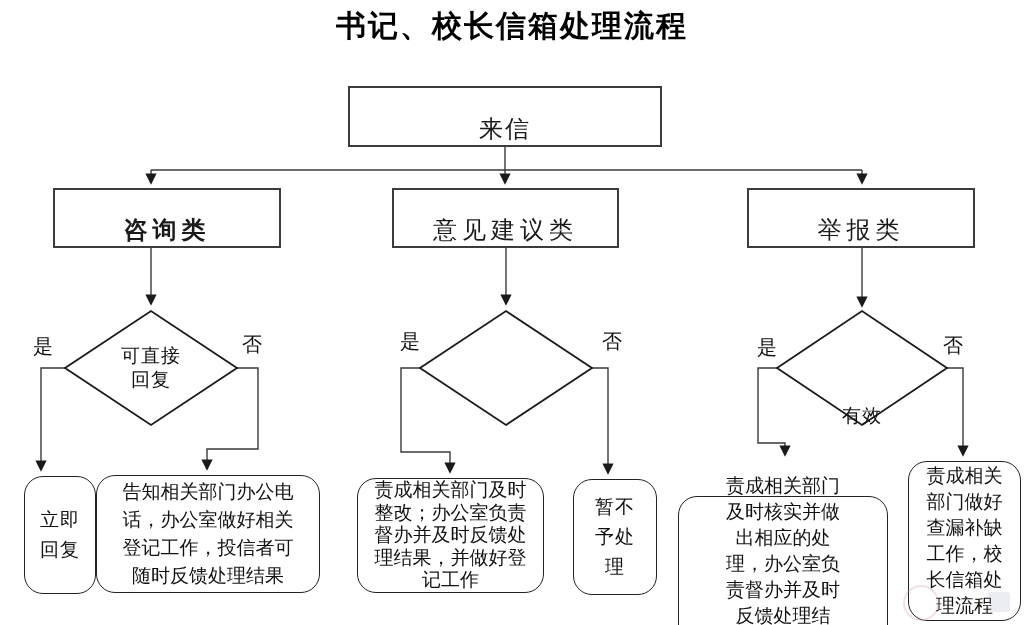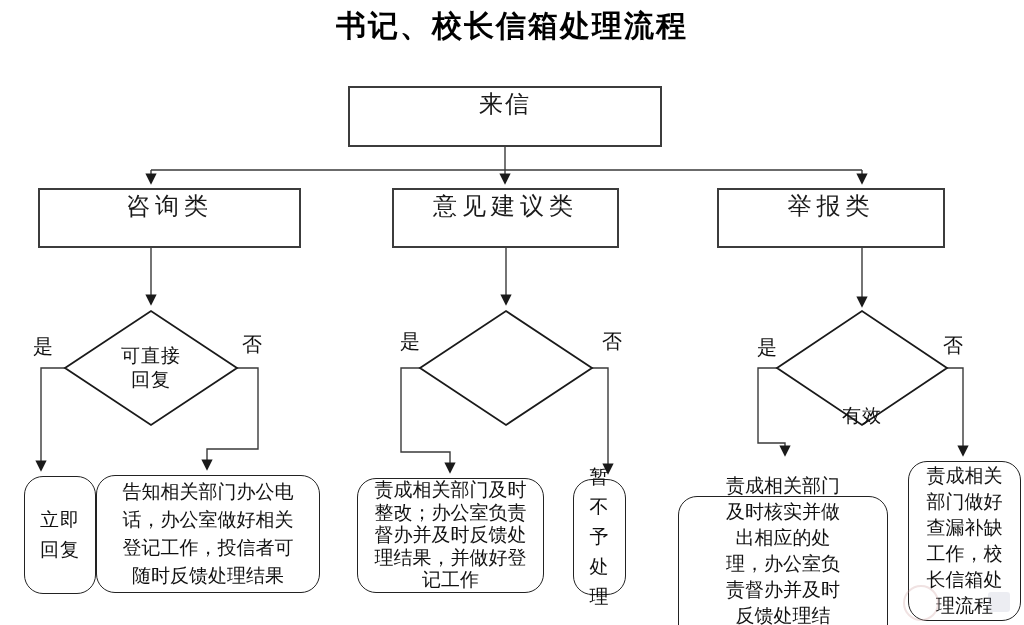--- a/index.html
+++ b/index.html
@@ -6,21 +6,21 @@
   #canvas{
     position:relative;width:1024px;height:625px;background:#ffffff;
     font-family:"Liberation Serif","DejaVu Serif",serif;color:#1a1a1a;overflow:hidden;border-radius:25px;
   }
   .title{
     position:absolute;top:6px;left:0;width:100%;text-align:center;
     font-size:30px;font-weight:bold;letter-spacing:2px;color:#000;
   }
   .rect-node{
     position:absolute;border:2px solid #3c3c3c;background:#fff;
-    display:flex;align-items:flex-start;justify-content:center;
+    display:flex;align-items:flex-end;justify-content:center;
     font-size:24px;letter-spacing:2px;box-sizing:border-box;
   }
   .cat{letter-spacing:5px;}
   .rounded-node{
     position:absolute;border:1.6px solid #222;border-radius:19px;background:#fff;
     display:flex;align-items:center;justify-content:center;text-align:center;
     font-size:19px;box-sizing:border-box;color:#111;
   }
   .diamond-label{
     position:absolute;display:flex;align-items:center;justify-content:center;
@@ -72,47 +72,47 @@
       <polygon points="777,368 862,311 947,368 862,425"></polygon>
     </g>
   </svg>
 
   <div class="title">书记、校长信箱处理流程</div>
 
   <div class="rect-node" style="left:348px;top:86px;width:314px;height:61px;">
     <span>来信</span>
   </div>
 
-  <div class="rect-node cat" style="left:38px;top:188px;width:263px;height:60px;">
+  <div class="rect-node cat" style="left:53px;top:188px;width:228px;height:60px;font-weight:bold;">
     <span>咨询类</span>
   </div>
   <div class="rect-node cat" style="left:392px;top:188px;width:227px;height:60px;">
     <span>意见建议类</span>
   </div>
-  <div class="rect-node cat" style="left:717px;top:188px;width:228px;height:60px;">
+  <div class="rect-node cat" style="left:747px;top:188px;width:228px;height:60px;">
     <span>举报类</span>
   </div>
 
   <div class="diamond-label" style="left:116px;top:332px;width:70px;height:72px;">可直接回复</div>
   <div class="diamond-label" style="left:822px;top:352px;width:80px;height:32px;margin-top:48px;">有效</div>
 
   <div class="yn-label" style="left:30px;top:333px;">是</div>
   <div class="yn-label" style="left:239px;top:331px;">否</div>
   <div class="yn-label" style="left:397px;top:328px;">是</div>
   <div class="yn-label" style="left:599px;top:328px;">否</div>
   <div class="yn-label" style="left:754px;top:334px;">是</div>
   <div class="yn-label" style="left:940px;top:332px;">否</div>
 
   <div class="rounded-node" style="left:24px;top:476px;width:72px;height:118px;padding:0 14px;line-height:30px;letter-spacing:1px;">立即回复</div>
 
   <div class="rounded-node" style="left:96px;top:475px;width:224px;height:118px;padding:0 20px;line-height:28px;">告知相关部门办公电话，办公室做好相关登记工作，投信者可随时反馈处理结果</div>
 
   <div class="rounded-node" style="left:357px;top:478px;width:187px;height:115px;padding:0 11px;line-height:22.5px;">责成相关部门及时整改；办公室负责督办并及时反馈处理结果，并做好登记工作</div>
 
-  <div class="rounded-node" style="left:573px;top:479px;width:53px;height:116px;padding:0 14px;line-height:30px;letter-spacing:1px;">暂不予处理</div>
+  <div class="rounded-node" style="left:573px;top:479px;width:84px;height:116px;padding:0 14px;line-height:30px;letter-spacing:1px;">暂不予处理</div>
 
   <div class="rounded-node" style="left:678px;top:461px;width:210px;height:161px;padding:0 38px;line-height:26px;margin-top:35px;">责成相关部门及时核实并做出相应的处理，办公室负责督办并及时反馈处理结果，并做好登记工作</div>
 
   <div class="rounded-node" style="left:908px;top:461px;width:113px;height:160px;padding:0 14px;line-height:26px;">责成相关部门做好查漏补缺工作，校长信箱处理流程</div>
 
   <div class="watermark" style="left:903px;top:585px;width:32px;height:32px;border:2px solid rgba(205,160,160,0.30);"></div>
   <div class="watermark" style="left:988px;top:592px;width:22px;height:20px;border-radius:3px;background:rgba(170,175,195,0.22);"></div>
 
 </div>
 

